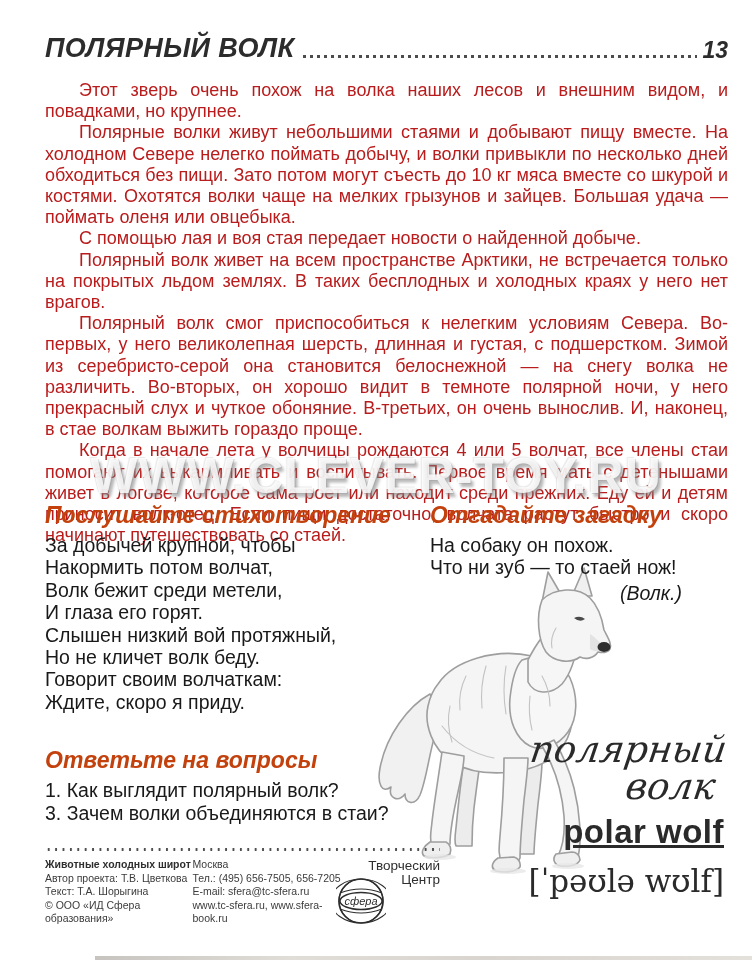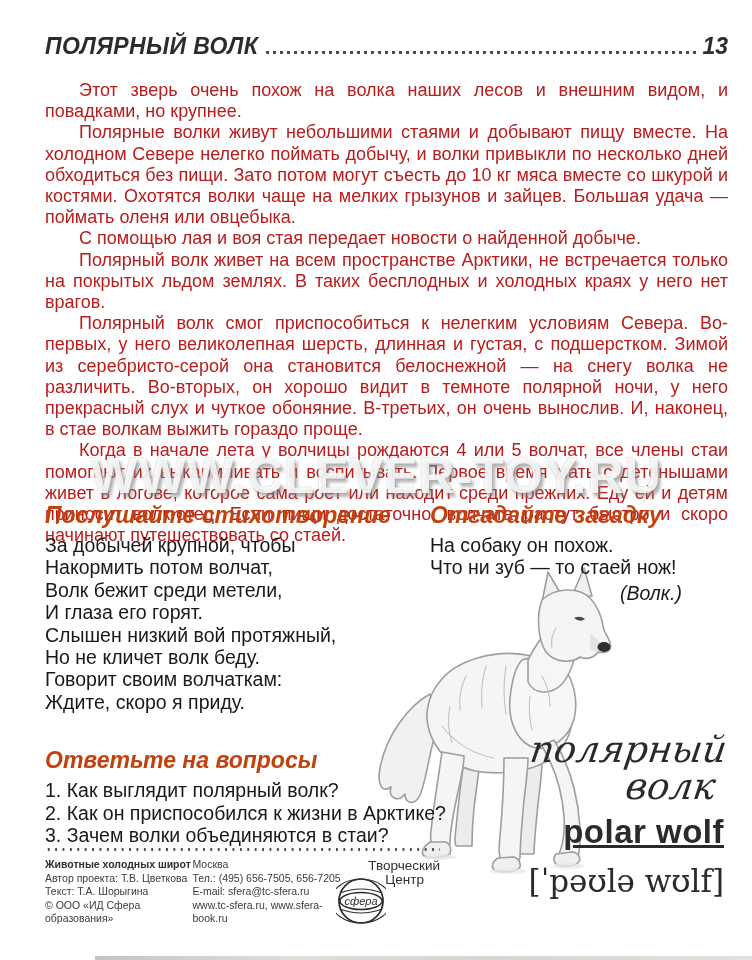--- a/index.html
+++ b/index.html
@@ -4,21 +4,21 @@
 <style>
   html,body{margin:0;padding:0;}
   body{
     width:752px;height:960px;background:#ffffff;position:relative;overflow:hidden;
     font-family:"Liberation Sans",sans-serif;color:#1c1c1c;
   }
   .page{position:absolute;inset:0;}
 
   
   .title-row{position:absolute;left:45px;right:24px;top:33px;display:flex;align-items:flex-end;}
-  .title{font-size:23px;font-weight:bold;font-style:italic;letter-spacing:.4px;color:#2c2c2c;white-space:nowrap;}
+  .title{font-size:27px;font-weight:bold;font-style:italic;letter-spacing:.4px;color:#2c2c2c;white-space:nowrap;}
   .leader{flex:1;height:5px;margin:0 5px 5px 6px;
     background-image:radial-gradient(circle,#4c4c4c 1.5px,transparent 1.7px);
     background-size:7px 5px;background-repeat:repeat-x;background-position:left center;}
   .page-num{font-size:23px;font-weight:bold;font-style:italic;color:#2c2c2c;}
 
   
   .body-text{position:absolute;left:45px;top:80px;width:683px;
     font-size:18px;line-height:21.2px;text-align:justify;color:#b91c1c;}
   .body-text p{margin:0;text-indent:34px;}
 
@@ -52,21 +52,21 @@
   .footer{position:absolute;left:45px;top:847px;width:395px;z-index:6;}
   .footer-dots{height:5px;margin-bottom:6px;
     background-image:radial-gradient(circle,#4f4f4f 1.2px,transparent 1.4px);
     background-size:7.4px 5px;background-repeat:repeat-x;background-position:left center;}
   .footer-cols{display:flex;font-size:10.5px;line-height:13.6px;color:#3b3b3b;}
   .fcol1{width:150px;}
   .fcol2{width:152px;}
   .fseries{font-weight:bold;color:#2e2e2e;}
   .flogo{position:relative;width:112px;height:78px;margin-left:-12px;}
   .flogo .pub1{position:absolute;right:0;top:1px;font-size:13.5px;color:#2e2e2e;}
-  .flogo .pub2{position:absolute;right:16px;top:15px;font-size:13.5px;color:#2e2e2e;}
+  .flogo .pub2{position:absolute;right:0;top:15px;font-size:13.5px;color:#2e2e2e;}
   .flogo svg{position:absolute;left:6px;top:18px;}
 
   
   .bottom-strip{position:absolute;left:95px;right:0;bottom:0;height:4px;
     background:linear-gradient(to right,#b9b4ae,#d9d4cd 30%,#cfc9c2 60%,#ddd8d1);opacity:.8;}
 </style>
 </head>
 <body>
 
 <div class="page">
@@ -157,21 +157,20 @@
     <g fill="#e8e8e8" opacity="0.8">
       <ellipse cx="94" cy="301" rx="16" ry="3"></ellipse>
       <ellipse cx="162" cy="315" rx="18" ry="3"></ellipse>
       <ellipse cx="222" cy="310" rx="16" ry="3"></ellipse>
     </g>
   </svg>
 
   <div class="questions">
     <div class="section-header">Ответьте на вопросы</div>
     <div class="line">1. Как выглядит полярный волк?</div>
-    <div class="line">2. Как он приспособился к жизни в Арктике?</div>
     <div class="line">3. Зачем волки объединяются в стаи?</div>
   </div>
 
   <div class="vocab">
     <div class="hand">
       <div class="l1">полярный</div>
       <div class="l2">волк</div>
     </div>
     <div class="eng">polar wolf</div>
     <div class="ipa">[ˈpəʊlə wʊlf]</div>

